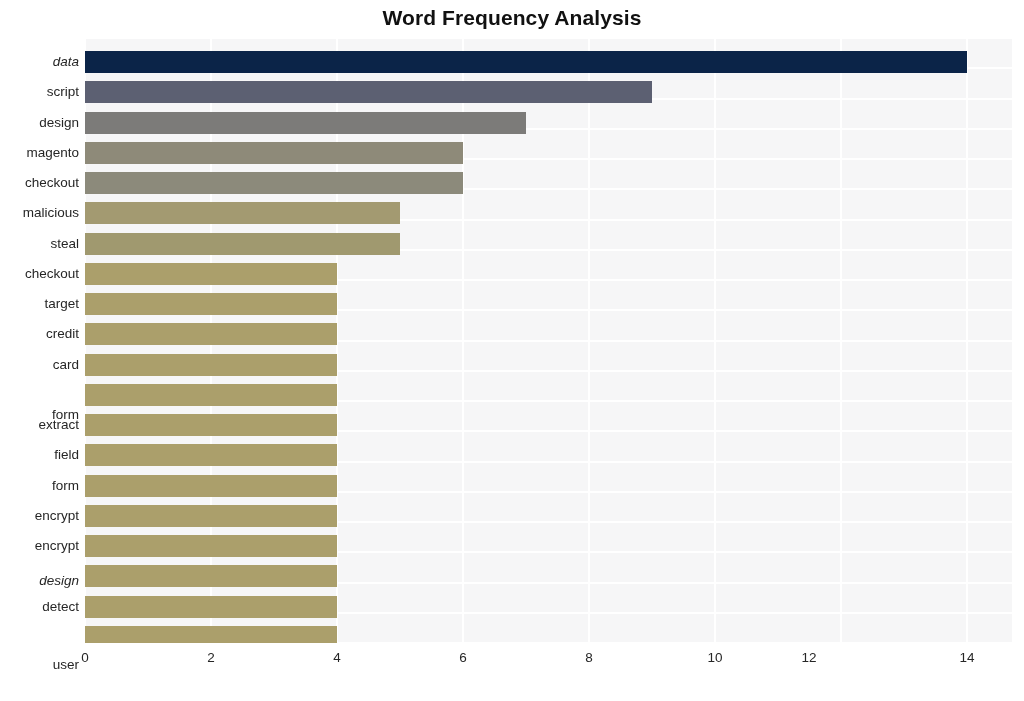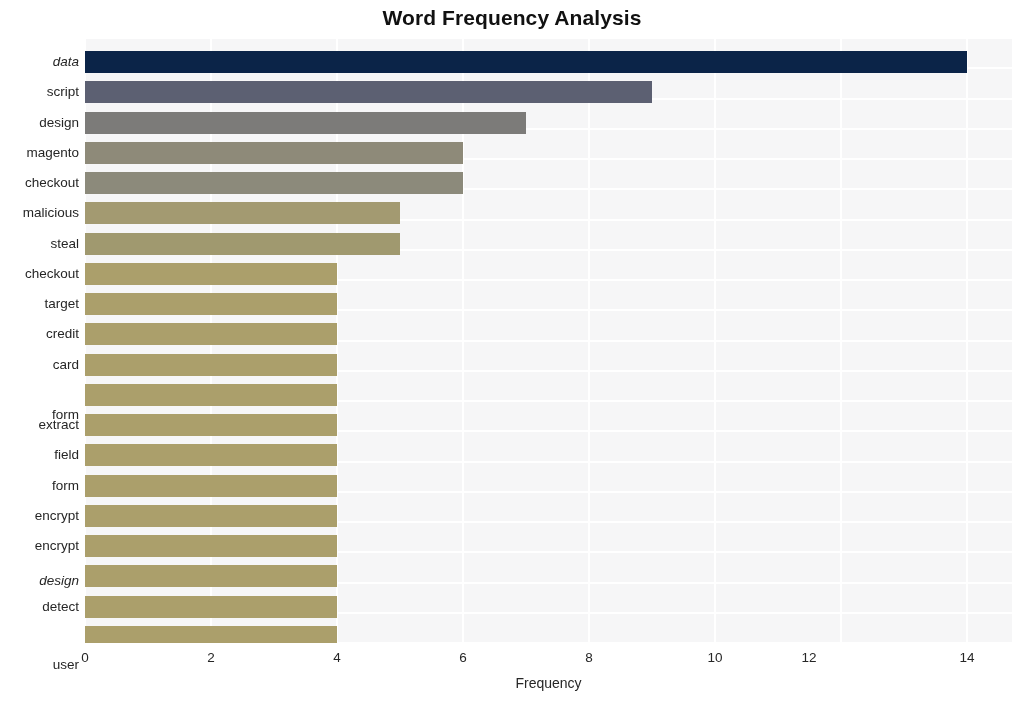--- a/index.html
+++ b/index.html
@@ -187,15 +187,14 @@
       <div class="xlabel" style="left: 85px;">0</div>
       <div class="xlabel" style="left: 211px;">2</div>
       <div class="xlabel" style="left: 337px;">4</div>
       <div class="xlabel" style="left: 463px;">6</div>
       <div class="xlabel" style="left: 589px;">8</div>
       <div class="xlabel" style="left: 715px;">10</div>
       <div class="xlabel" style="left: 809px;">12</div>
       <div class="xlabel" style="left: 967px;">14</div>
     </div>
 
-  <div id="xaxis-title">Frequency</div>
 
 </div>
 
 </body></html>

